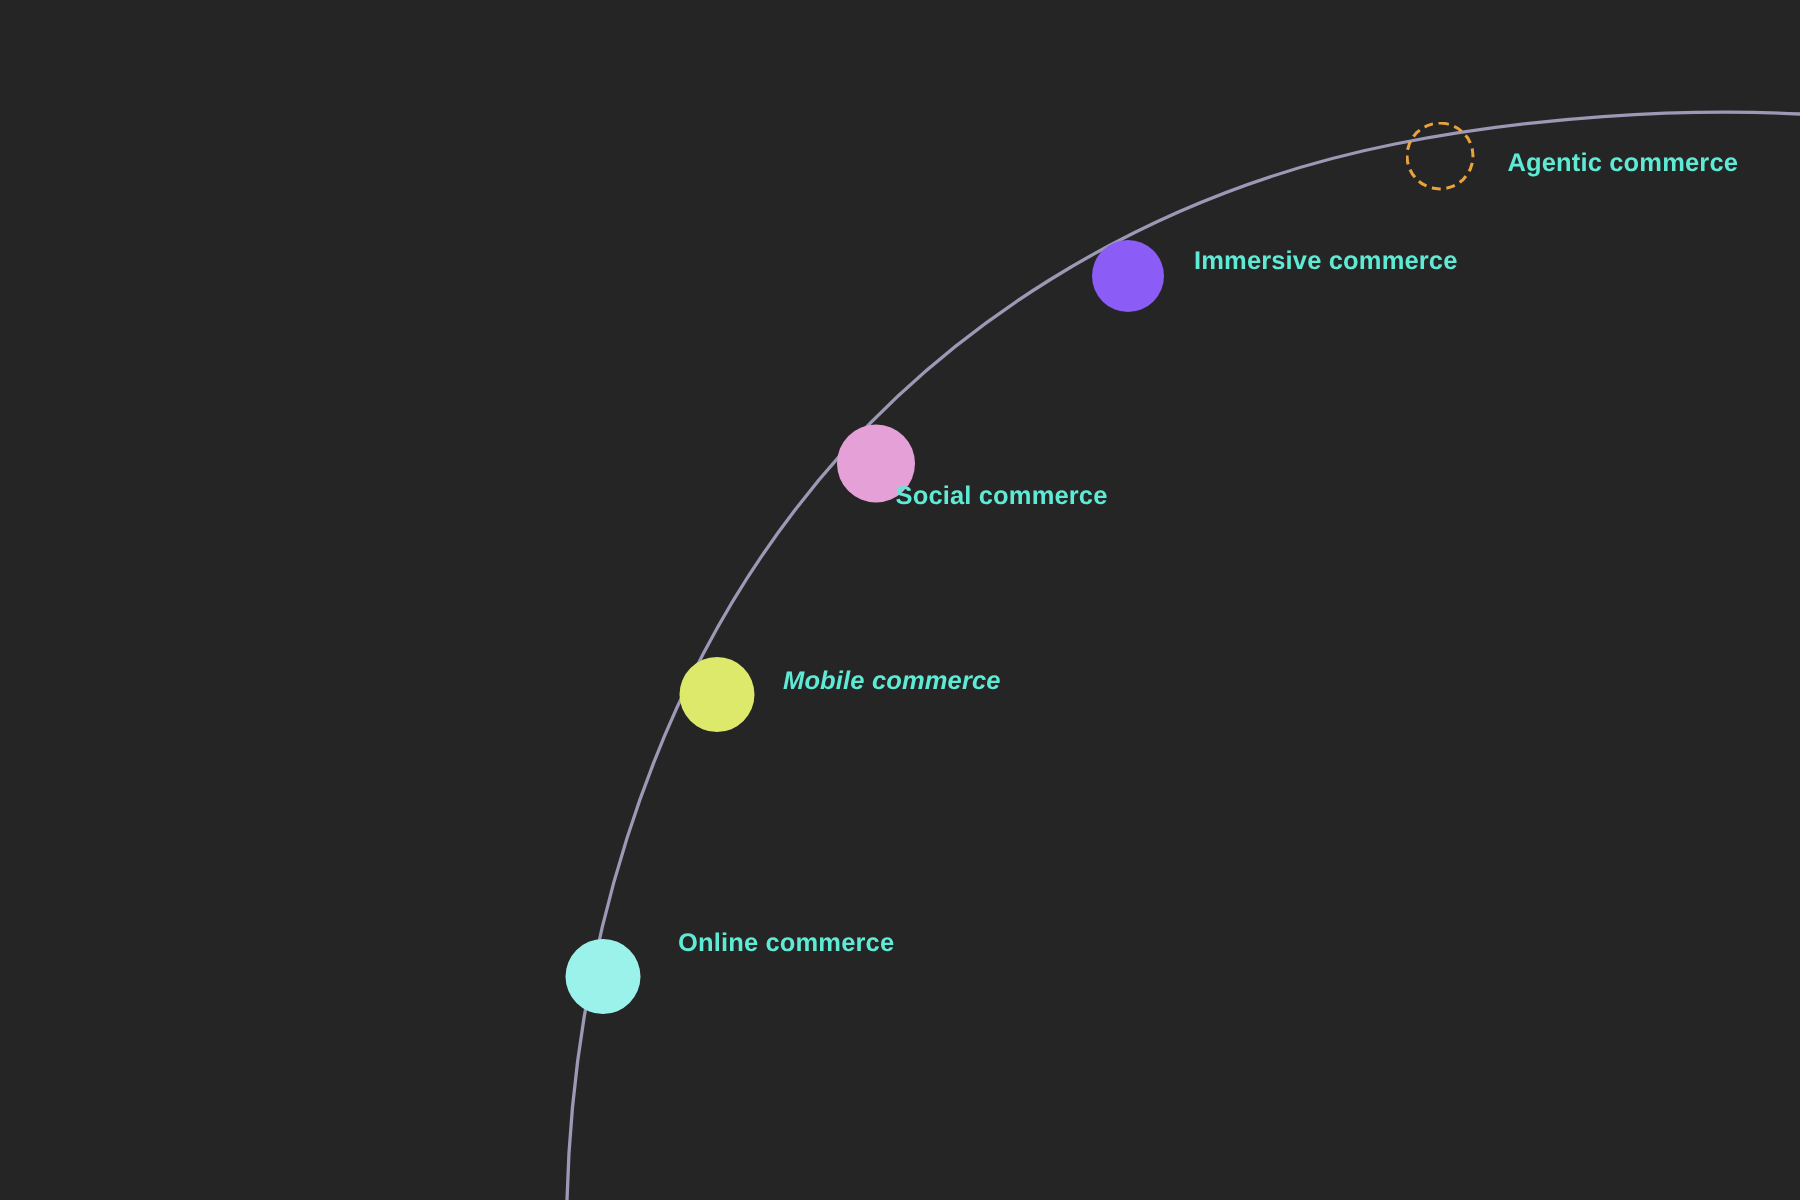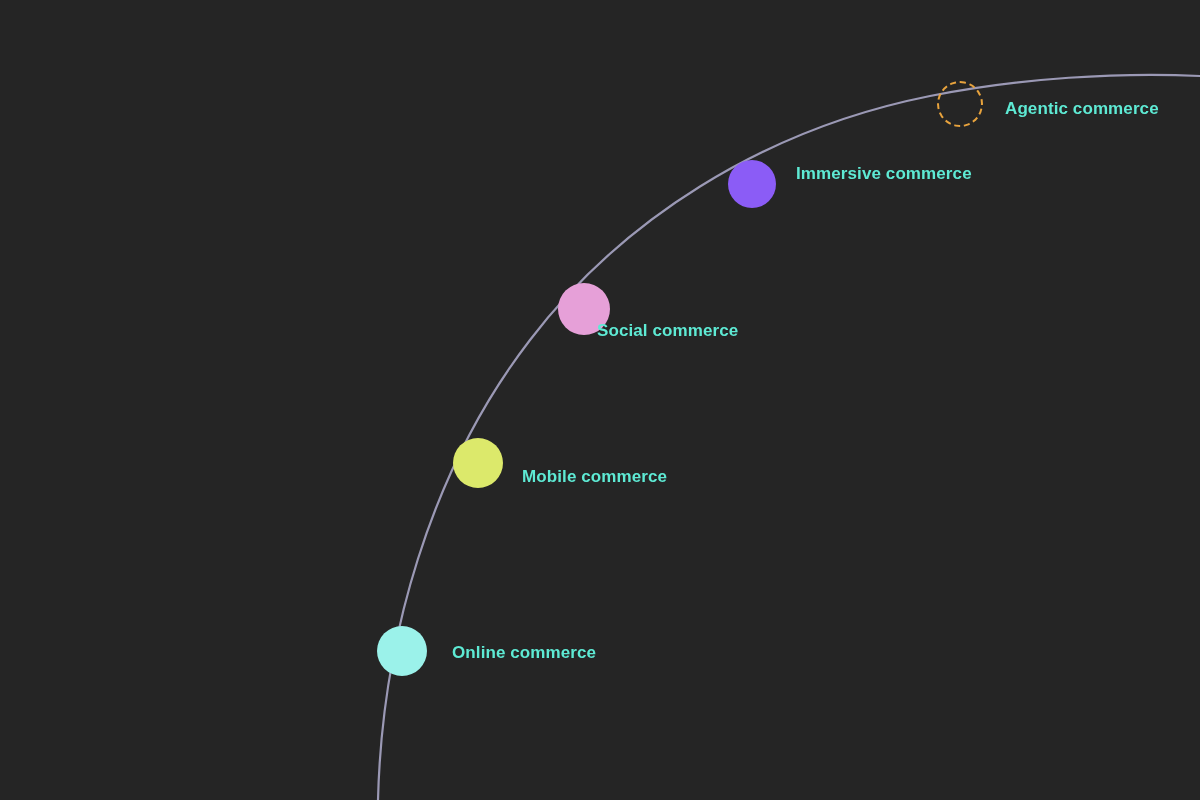--- a/index.html
+++ b/index.html
@@ -44,24 +44,24 @@
 </head>
 <body style="background: rgb(37, 37, 37);">
 
 <div id="canvas" style="width: 1200px; height: 800px; background: rgb(37, 37, 37);">
 
   <svg id="curve-layer" viewBox="0 0 1200 800" xmlns="http://www.w3.org/2000/svg">
     <path id="arc-path" fill="none" stroke-linecap="round" d="M 378 800 C 382 640 430 470 530 340 C 620 222 760 130 930 96 C 1020 78 1120 72 1200 76" stroke="#9B99B5" stroke-width="2.2"></path>
   </svg>
 
   <div class="node" style="left: 377px; top: 626px; width: 50px; height: 50px; background: rgb(155, 242, 234); border: none;"></div>
-  <div class="node-label" style="left: 452px; top: 644px;">Online commerce</div>
+  <div class="node-label" style="left: 452px; top: 620px;">Online commerce</div>
 
   <div class="node" style="left: 453px; top: 438px; width: 50px; height: 50px; background: rgb(220, 233, 107); border: none;"></div>
-  <div class="node-label" style="left: 522px; top: 468px;">Mobile commerce</div>
+  <div class="node-label" style="left: 522px; top: 445px; font-style: italic;">Mobile commerce</div>
 
   <div class="node" style="left: 558px; top: 283px; width: 52px; height: 52px; background: rgb(230, 160, 216); border: none;"></div>
   <div class="node-label" style="left: 597px; top: 303px; margin-top: 19px;">Social commerce</div>
 
   <div class="node" style="left: 728px; top: 160px; width: 48px; height: 48px; background: rgb(139, 92, 246); border: none;"></div>
   <div class="node-label" style="left: 796px; top: 165px;">Immersive commerce</div>
 
   <div class="node" style="left: 937px; top: 81px; width: 46px; height: 46px; background: transparent; border: 2.5px dashed rgb(232, 163, 61);"></div>
   <div class="node-label" style="left: 1005px; top: 100px;">Agentic commerce</div>
 

